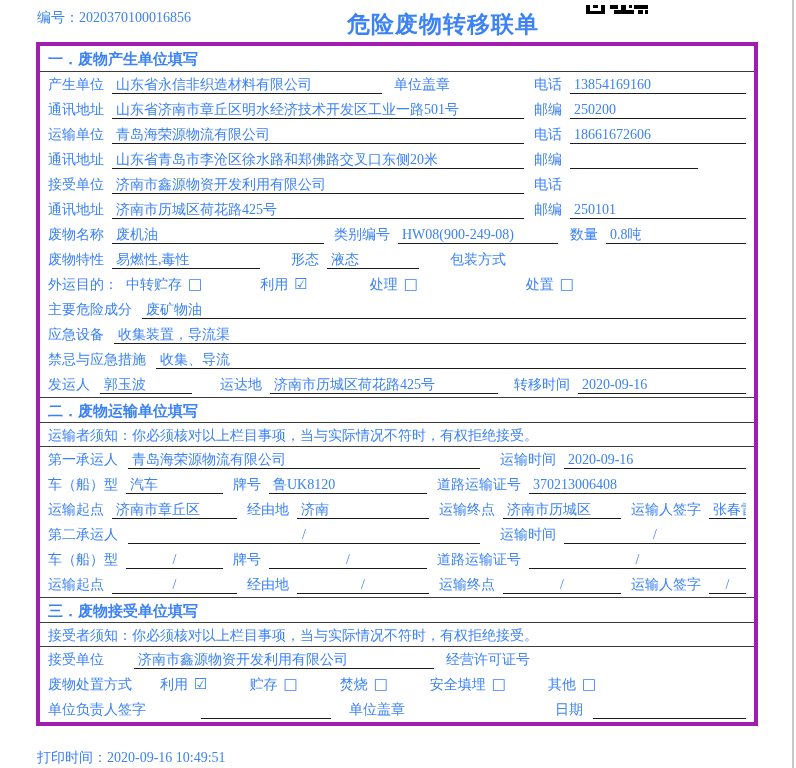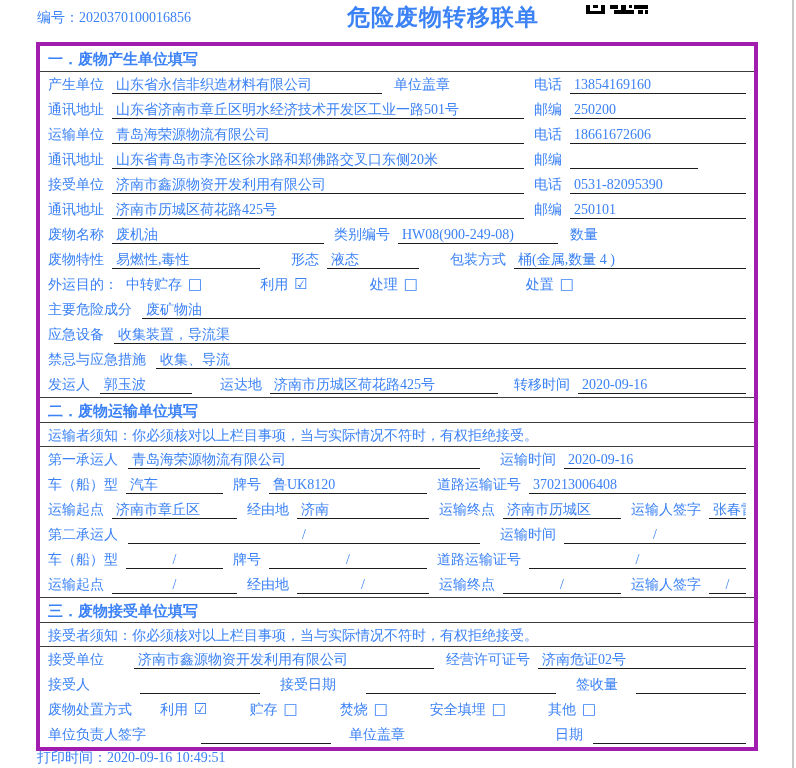--- a/index.html
+++ b/index.html
@@ -17,21 +17,21 @@
     width: 2px; height: 100%;
     background: #c9c9c9;
   }
   
   .doc-header { position: relative; height: 40px; }
   .serial {
     position: absolute; left: 37px; top: 9px;
     font-size: 14px; white-space: nowrap;
   }
   .doc-title {
-    position: absolute; left: 443px; top: 2px;
+    position: absolute; left: 443px; top: 9px;
     transform: translateX(-50%);
     font-size: 23px; font-weight: bold;
     letter-spacing: 1px; white-space: nowrap;
   }
   .qr-frag { position: absolute; left: 586px; top: 0; }
   
   .form {
     position: absolute; left: 36px; top: 42px;
     width: 722px;
     border: 4px solid #a21caf;
@@ -156,48 +156,47 @@
           <span class="lbl">邮编</span>
           <span class="u" style="width:128px"></span>
         </span>
     </div>
 
     <div class="row">
       <span class="lbl mr8">接受单位</span>
       <span class="u grow mr10">济南市鑫源物资开发利用有限公司</span>
       <span class="rcol">
           <span class="lbl">电话</span>
-          <span class="u grow">0531-82095390</span>
         </span>
     </div>
 
     <div class="row">
       <span class="lbl mr8">通讯地址</span>
       <span class="u grow mr10">济南市历城区荷花路425号</span>
       <span class="rcol">
           <span class="lbl">邮编</span>
           <span class="u grow">250101</span>
         </span>
     </div>
 
     <div class="row">
       <span class="lbl mr8">废物名称</span>
       <span class="u" style="width:212px">废机油</span>
       <span class="lbl ml10 mr8">类别编号</span>
       <span class="u" style="width:160px">HW08(900-249-08)</span>
       <span class="lbl ml12 mr8">数量</span>
+      <span class="u grow">0.8吨</span>
     </div>
 
     <div class="row">
       <span class="lbl mr8">废物特性</span>
       <span class="u" style="width:148px">易燃性,毒性</span>
       <span class="lbl ml14 mr8">形态</span>
       <span class="u" style="width:92px">液态</span>
       <span class="lbl ml14 mr8">包装方式</span>
-      <span class="u grow">桶(金属,数量 4 )</span>
     </div>
 
     <div class="row">
       <span class="lbl">外运目的：</span>
       <span class="opt ml8">
           <span>中转贮存</span>
           <span class="mark">□</span>
         </span>
       <span class="opt ml58">
           <span>利用</span>
@@ -294,31 +293,22 @@
       <span class="u grow c">/</span>
     </div>
 
     <div class="sec-header mid">三．废物接受单位填写</div>
     <div class="notice">接受者须知：你必须核对以上栏目事项，当与实际情况不符时，有权拒绝接受。</div>
 
     <div class="row">
       <span class="lbl">接受单位</span>
       <span class="u ml30" style="width:300px">济南市鑫源物资开发利用有限公司</span>
       <span class="lbl ml12 mr8">经营许可证号</span>
-      <span class="u grow">济南危证02号</span>
-    </div>
-
-    <div class="row">
-      <span class="lbl">接受人</span>
-      <span class="u ml50" style="width:120px"></span>
-      <span class="lbl ml20">接受日期</span>
-      <span class="u ml30" style="width:190px"></span>
-      <span class="lbl ml20">签收量</span>
-      <span class="u grow ml18"></span>
-    </div>
+    </div>
+
 
     <div class="row">
       <span class="lbl">废物处置方式</span>
       <span class="opt ml28">
           <span>利用</span>
           <span class="mark">☑</span>
         </span>
       <span class="opt ml42">
           <span>贮存</span>
           <span class="mark">□</span>

